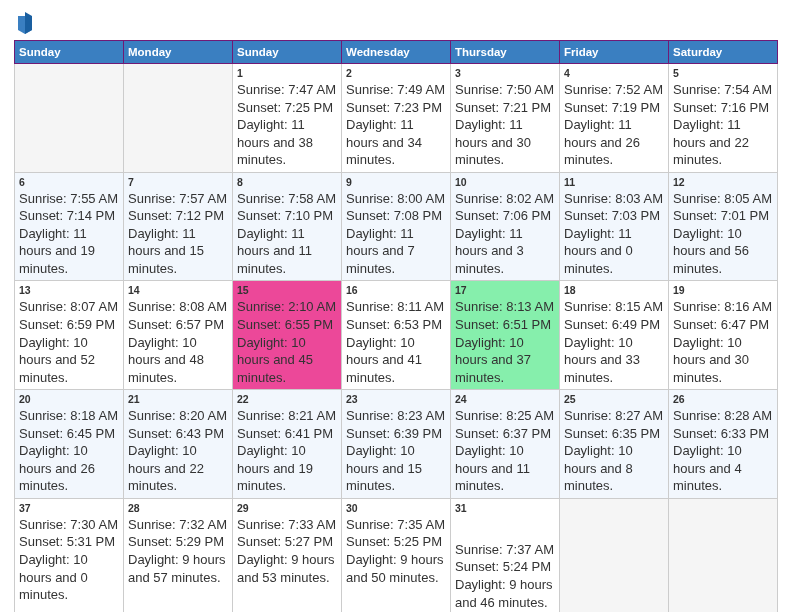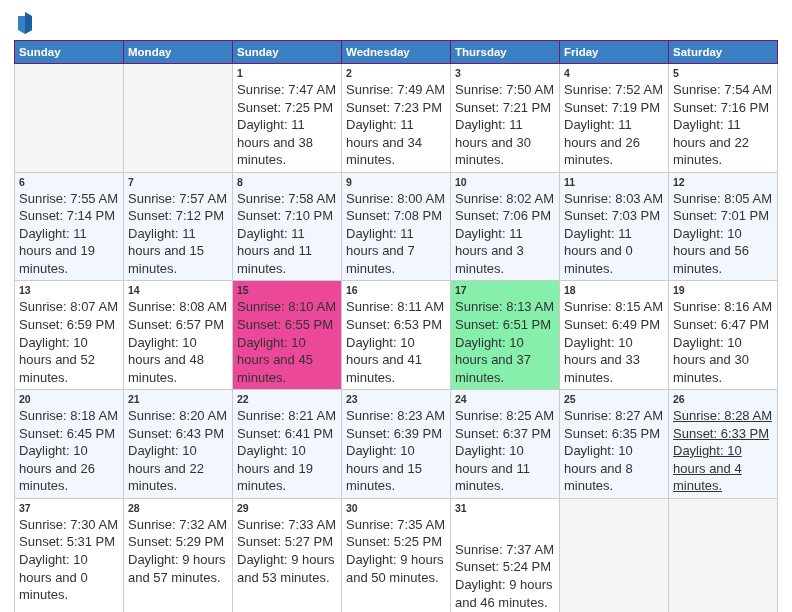--- a/index.html
+++ b/index.html
@@ -228,21 +228,21 @@
 Daylight: 10 hours and 52 minutes.</div>
           </td>
           <td style="background: rgb(255, 255, 255);">
             <span class="day-num">14</span>
             <div class="day-info" style="white-space: pre-line;">Sunrise: 8:08 AM
 Sunset: 6:57 PM
 Daylight: 10 hours and 48 minutes.</div>
           </td>
           <td style="background: #ec4899; margin-top: 15px;">
             <span class="day-num">15</span>
-            <div class="day-info" style="white-space: pre-line;">Sunrise: 8:10 AM
+            <div class="day-info" style="white-space: pre-line;">Sunrise: 2:10 AM
 Sunset: 6:55 PM
 Daylight: 10 hours and 45 minutes.</div>
           </td>
           <td style="background: rgb(255, 255, 255);">
             <span class="day-num">16</span>
             <div class="day-info" style="white-space: pre-line;">Sunrise: 8:11 AM
 Sunset: 6:53 PM
 Daylight: 10 hours and 41 minutes.</div>
           </td>
           <td style="background: #86efac;">
@@ -296,21 +296,21 @@
 Daylight: 10 hours and 11 minutes.</div>
           </td>
           <td style="background: rgb(242, 247, 253);">
             <span class="day-num">25</span>
             <div class="day-info" style="white-space: pre-line;">Sunrise: 8:27 AM
 Sunset: 6:35 PM
 Daylight: 10 hours and 8 minutes.</div>
           </td>
           <td style="background: rgb(242, 247, 253);">
             <span class="day-num">26</span>
-            <div class="day-info" style="white-space: pre-line; text-decoration: underline;">Sunrise: 8:28 AM
+            <div class="day-info" style="white-space: pre-line;">Sunrise: 8:28 AM
 Sunset: 6:33 PM
 Daylight: 10 hours and 4 minutes.</div>
           </td>
         </tr>
         <tr>
           <td style="background: rgb(255, 255, 255);">
             <span class="day-num">37</span>
             <div class="day-info" style="white-space: pre-line;">Sunrise: 7:30 AM
 Sunset: 5:31 PM
 Daylight: 10 hours and 0 minutes.</div>

